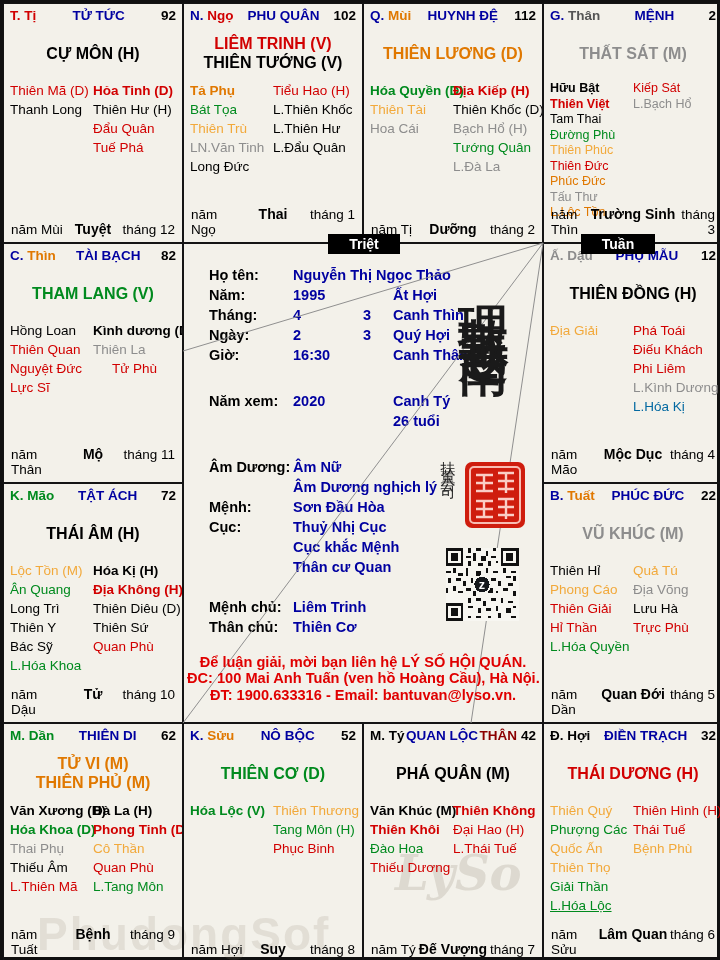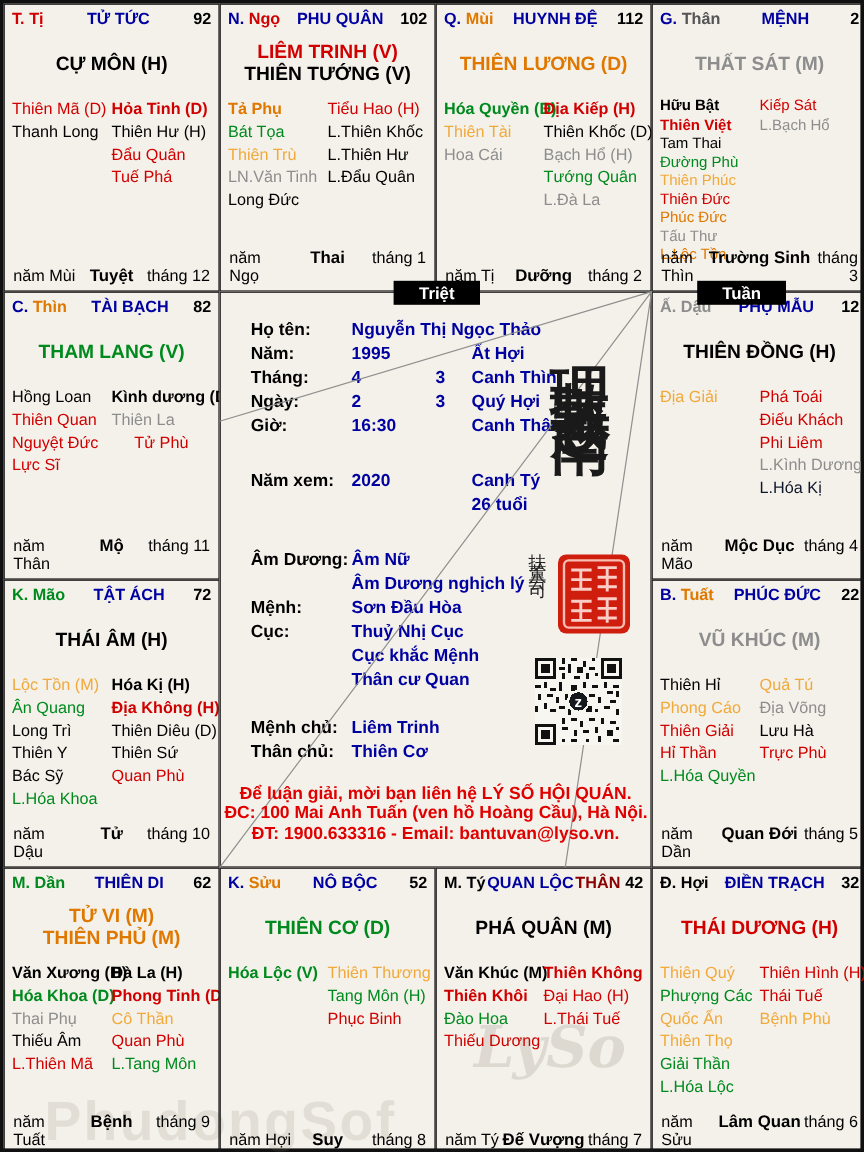--- a/index.html
+++ b/index.html
@@ -244,21 +244,21 @@
         </div>
         <div class="stars">
           <div class="colL">
             <div class="star" style="color: rgb(242, 169, 59);">Địa Giải</div>
           </div>
           <div class="colR">
             <div class="star" style="color: rgb(209, 0, 0);">Phá Toái</div>
             <div class="star" style="color: rgb(209, 0, 0);">Điếu Khách</div>
             <div class="star" style="color: rgb(209, 0, 0);">Phi Liêm</div>
             <div class="star" style="color: rgb(141, 141, 141);">L.Kình Dương</div>
-            <div class="star" style="color: #0f172a;">L.Hóa Kị</div>
+            <div class="star" style="color: #0369a1;">L.Hóa Kị</div>
           </div>
         </div>
         <div class="cell-foot">
           <span class="foot-nam">năm Mão</span>
           <span class="foot-stage">Mộc Dục</span>
           <span class="foot-thang">tháng 4</span>
         </div>
       </div>
       <div class="cell" style="left: 0px; top: 480px;">
         <div class="cell-head">
@@ -417,21 +417,21 @@
         <div class="mains">
           <div style="color: rgb(209, 0, 0);">THÁI DƯƠNG (H)</div>
         </div>
         <div class="stars">
           <div class="colL">
             <div class="star" style="color: rgb(242, 169, 59);">Thiên Quý</div>
             <div class="star" style="color: rgb(0, 138, 30);">Phượng Các</div>
             <div class="star" style="color: rgb(242, 169, 59);">Quốc Ấn</div>
             <div class="star" style="color: rgb(242, 169, 59);">Thiên Thọ</div>
             <div class="star" style="color: rgb(0, 138, 30);">Giải Thần</div>
-            <div class="star" style="color: rgb(0, 138, 30);">L.Hóa Lộc</div>
+            <div class="star" style="color: rgb(0, 138, 30); text-decoration: underline;">L.Hóa Lộc</div>
           </div>
           <div class="colR">
             <div class="star" style="color: rgb(209, 0, 0);">Thiên Hình (H)</div>
             <div class="star" style="color: rgb(209, 0, 0);">Thái Tuế</div>
             <div class="star" style="color: rgb(242, 169, 59);">Bệnh Phù</div>
           </div>
         </div>
         <div class="cell-foot">
           <span class="foot-nam">năm Sửu</span>
           <span class="foot-stage">Lâm Quan</span>

